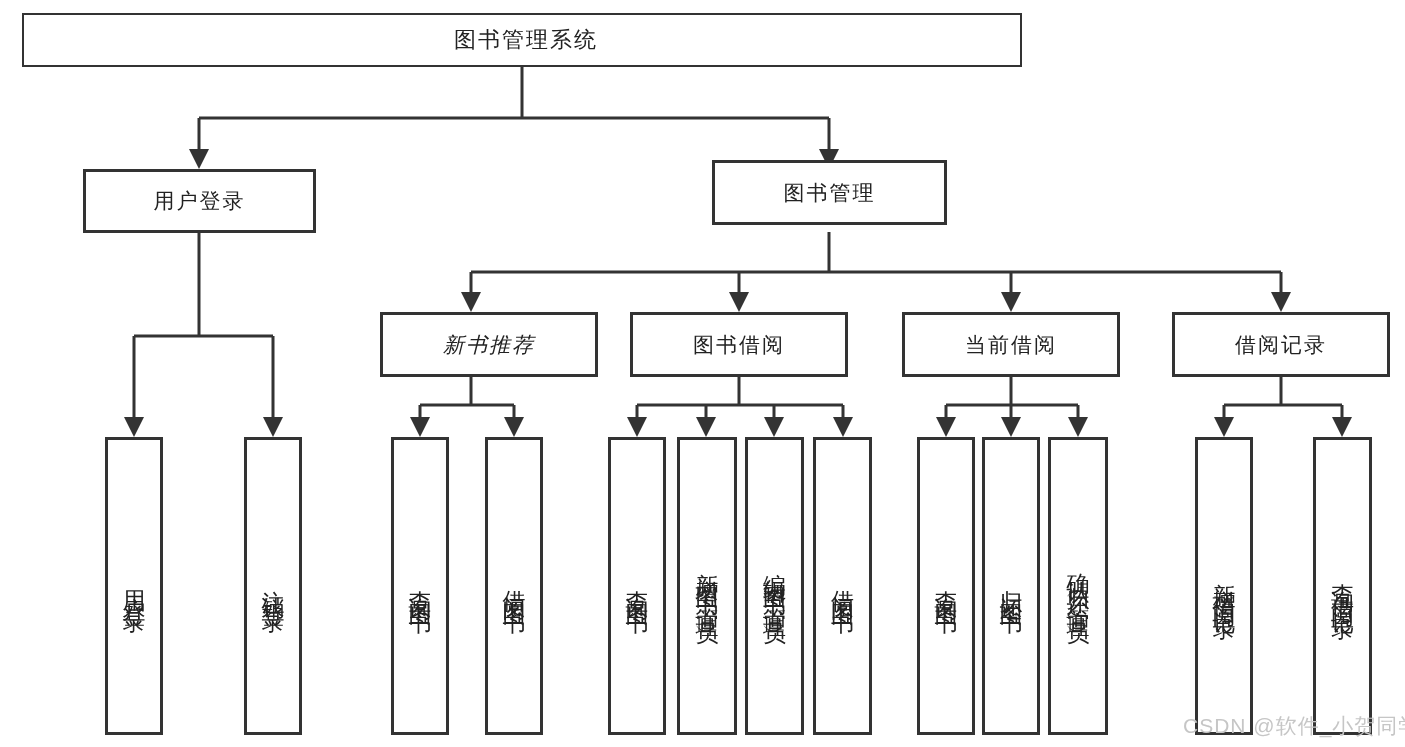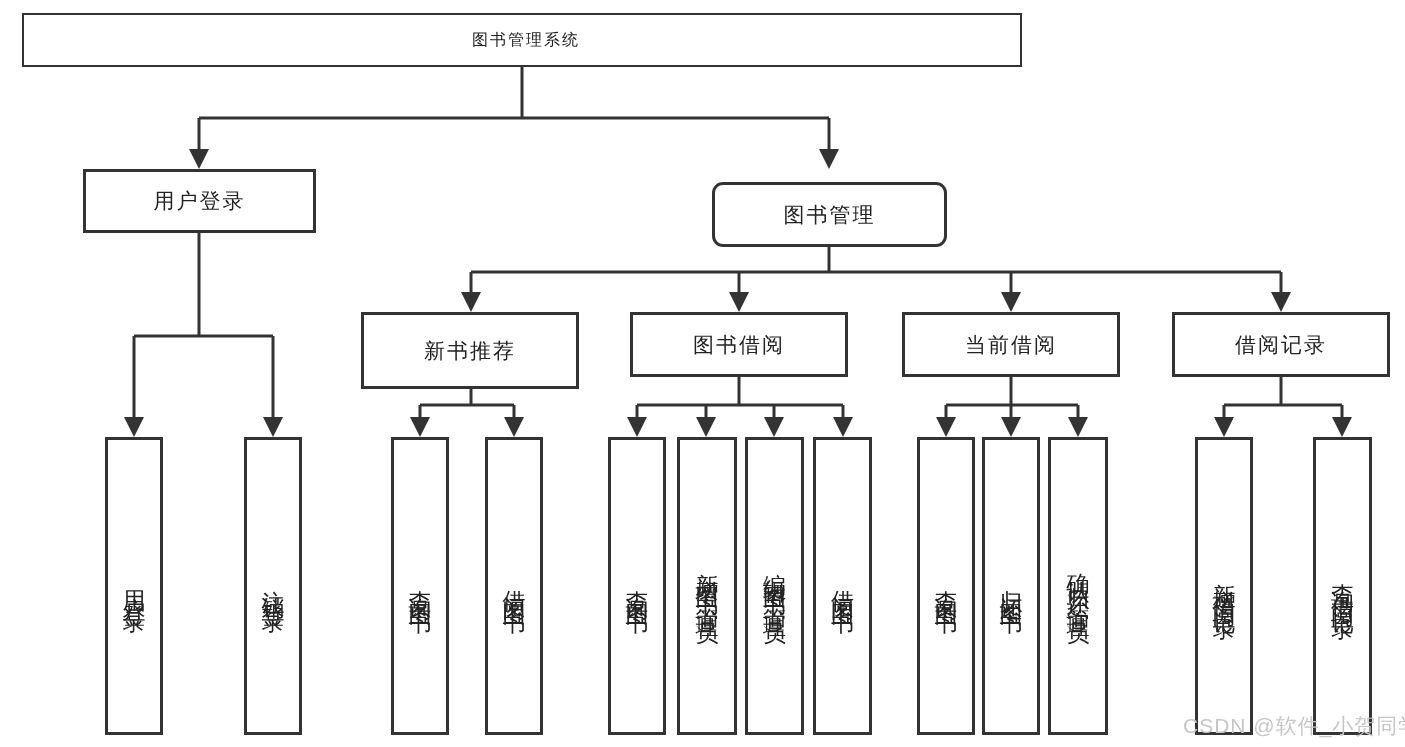--- a/index.html
+++ b/index.html
@@ -26,21 +26,21 @@
     display:flex;align-items:center;justify-content:center;
     z-index:2;
   }
   .node.root{border-width:2.5px;}
   .hlabel{
     font-size:21px;
     letter-spacing:2px;
     color:var(--text);
     white-space:nowrap;
   }
-  .root .hlabel{font-size:16px;margin-left:8px;}
+  .root .hlabel{font-size:22px;margin-left:8px;}
   .vlabel{
     writing-mode:vertical-rl;
     text-orientation:mixed;
     font-size:23px;
     letter-spacing:7px;
     line-height:1;
     color:var(--text);
     white-space:nowrap;
   }
   .watermark{
@@ -91,25 +91,25 @@
     </g>
   </svg>
 
   <div class="node root" style="left:22px;top:13px;width:1000px;height:54px;">
     <span class="hlabel">图书管理系统</span>
   </div>
 
   <div class="node" style="left:83px;top:169px;width:233px;height:64px;">
     <span class="hlabel">用户登录</span>
   </div>
-  <div class="node" style="left:712px;top:182px;width:235px;height:65px;border-radius:11px;">
+  <div class="node" style="left:712px;top:160px;width:235px;height:65px;">
     <span class="hlabel">图书管理</span>
   </div>
 
-  <div class="node" style="left:361px;top:312px;width:218px;height:77px;">
+  <div class="node" style="left:380px;top:312px;width:218px;height:65px;font-style:italic;">
     <span class="hlabel">新书推荐</span>
   </div>
   <div class="node" style="left:902px;top:312px;width:218px;height:65px;">
     <span class="hlabel">当前借阅</span>
   </div>
   <div class="node" style="left:630px;top:312px;width:218px;height:65px;">
     <span class="hlabel">图书借阅</span>
   </div>
   <div class="node" style="left:1172px;top:312px;width:218px;height:65px;">
     <span class="hlabel">借阅记录</span>

